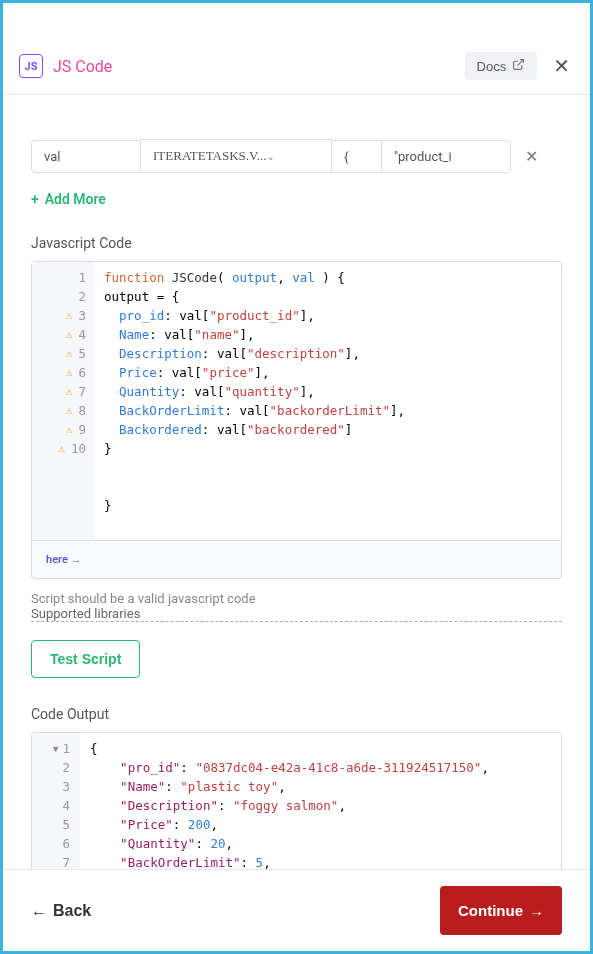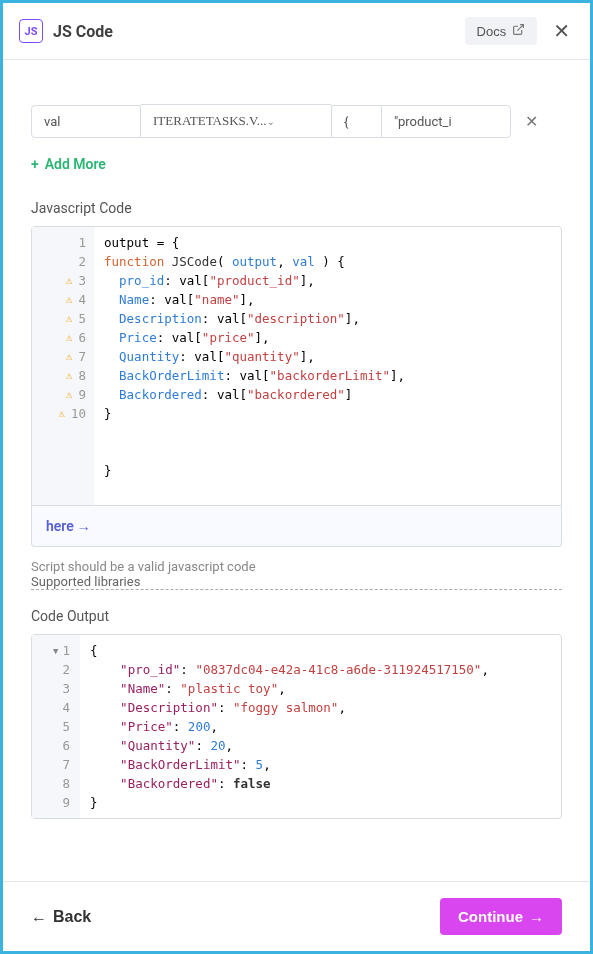--- a/index.html
+++ b/index.html
@@ -10,38 +10,39 @@
       height: 954px;
       border: 3px solid #3bb3e0;
       display: flex;
       flex-direction: column;
     }
     .header {
       display: flex;
       align-items: center;
       padding: 12px 16px;
       border-bottom: 1px solid #e4e8eb;
+      margin-top: 35px;
     }
     .js-badge {
       width: 24px;
       height: 24px;
       border: 1.5px solid #7c4dff;
       border-radius: 4px;
       display: flex;
       align-items: center;
       justify-content: center;
       color: #7c4dff;
       font-size: 11px;
       font-weight: 700;
       margin-right: 10px;
     }
     .header-title {
       font-size: 16px;
-      font-weight: 700;
-      color: #404040;
+      font-weight: 400;
+      color: #ec4899;
       flex: 1;
     }
     .docs-btn {
       display: flex;
       align-items: center;
       gap: 6px;
       background: #f0f2f5;
       border: none;
       border-radius: 4px;
       padding: 6px 12px;
@@ -152,21 +153,21 @@
       border-radius: 0 0 4px 4px;
       margin-bottom: 12px;
     }
     .jsobjects-text {
       color: #5660d6;
       font-size: 13.5px;
       flex: 1;
     }
     .here-link {
       color: #5660d6;
-      font-size: 14px;
+      font-size: 11px;
       font-weight: 600;
       display: flex;
       align-items: center;
       gap: 3px;
       cursor: pointer;
     }
     .hint-row {
       display: flex;
       justify-content: space-between;
       margin-bottom: 18px;
@@ -235,25 +236,25 @@
       border: none;
       font-size: 16px;
       font-weight: 600;
       color: #333;
       cursor: pointer;
     }
     .continue-btn {
       display: flex;
       align-items: center;
       gap: 6px;
-      background: #d946ef;
+      background: #b91c1c;
       color: #fff;
       border: none;
       border-radius: 4px;
-      padding: 10px 18px;
+      padding: 16px 18px;
       font-size: 15px;
       font-weight: 600;
       cursor: pointer;
     }
     .caret-down { font-size: 10px; color: #888; }
     .fold-tri { color: #888; font-size: 9px; margin-right: 4px; }
   </style>
 </head>
 <body>
 
@@ -344,22 +345,22 @@
           <span></span>
         </div>
         <div class="gutter-line">
           <span></span>
         </div>
         <div class="gutter-line">
           <span></span>
         </div>
       </div>
     <div class="code-body" id="code-body">
+        <div class="code-line"><span class="kw">function</span> <span class="fn">JSCode</span>( <span class="param">output</span>, <span class="param">val</span> ) {</div>
         <div class="code-line">output = {</div>
-        <div class="code-line"><span class="kw">function</span> <span class="fn">JSCode</span>( <span class="param">output</span>, <span class="param">val</span> ) {</div>
         <div class="code-line">  <span class="prop">pro_id</span>: val[<span class="str">"product_id"</span>],</div>
         <div class="code-line">  <span class="prop">Name</span>: val[<span class="str">"name"</span>],</div>
         <div class="code-line">  <span class="prop">Description</span>: val[<span class="str">"description"</span>],</div>
         <div class="code-line">  <span class="prop">Price</span>: val[<span class="str">"price"</span>],</div>
         <div class="code-line">  <span class="prop">Quantity</span>: val[<span class="str">"quantity"</span>],</div>
         <div class="code-line">  <span class="prop">BackOrderLimit</span>: val[<span class="str">"backorderLimit"</span>],</div>
         <div class="code-line">  <span class="prop">Backordered</span>: val[<span class="str">"backordered"</span>]</div>
         <div class="code-line">}</div>
         <div class="code-line">&nbsp;</div>
         <div class="code-line">&nbsp;</div>
@@ -372,20 +373,21 @@
       <span>here</span>
       <span>→</span>
     </div>
   </div>
 
   <div class="hint-row">
     <div class="hint-text">Script should be a valid javascript code</div>
     <div class="supported-link">Supported libraries</div>
   </div>
 
+  <button class="test-btn">Test Script</button>
 
   <div class="section-label">Code Output</div>
 
   <div class="output-block">
     <div class="out-gutter" id="out-gutter">
         <div class="out-gutter-line">
           <span class="fold-tri">▼</span>
           <span>1</span>
         </div>
         <div class="out-gutter-line">

